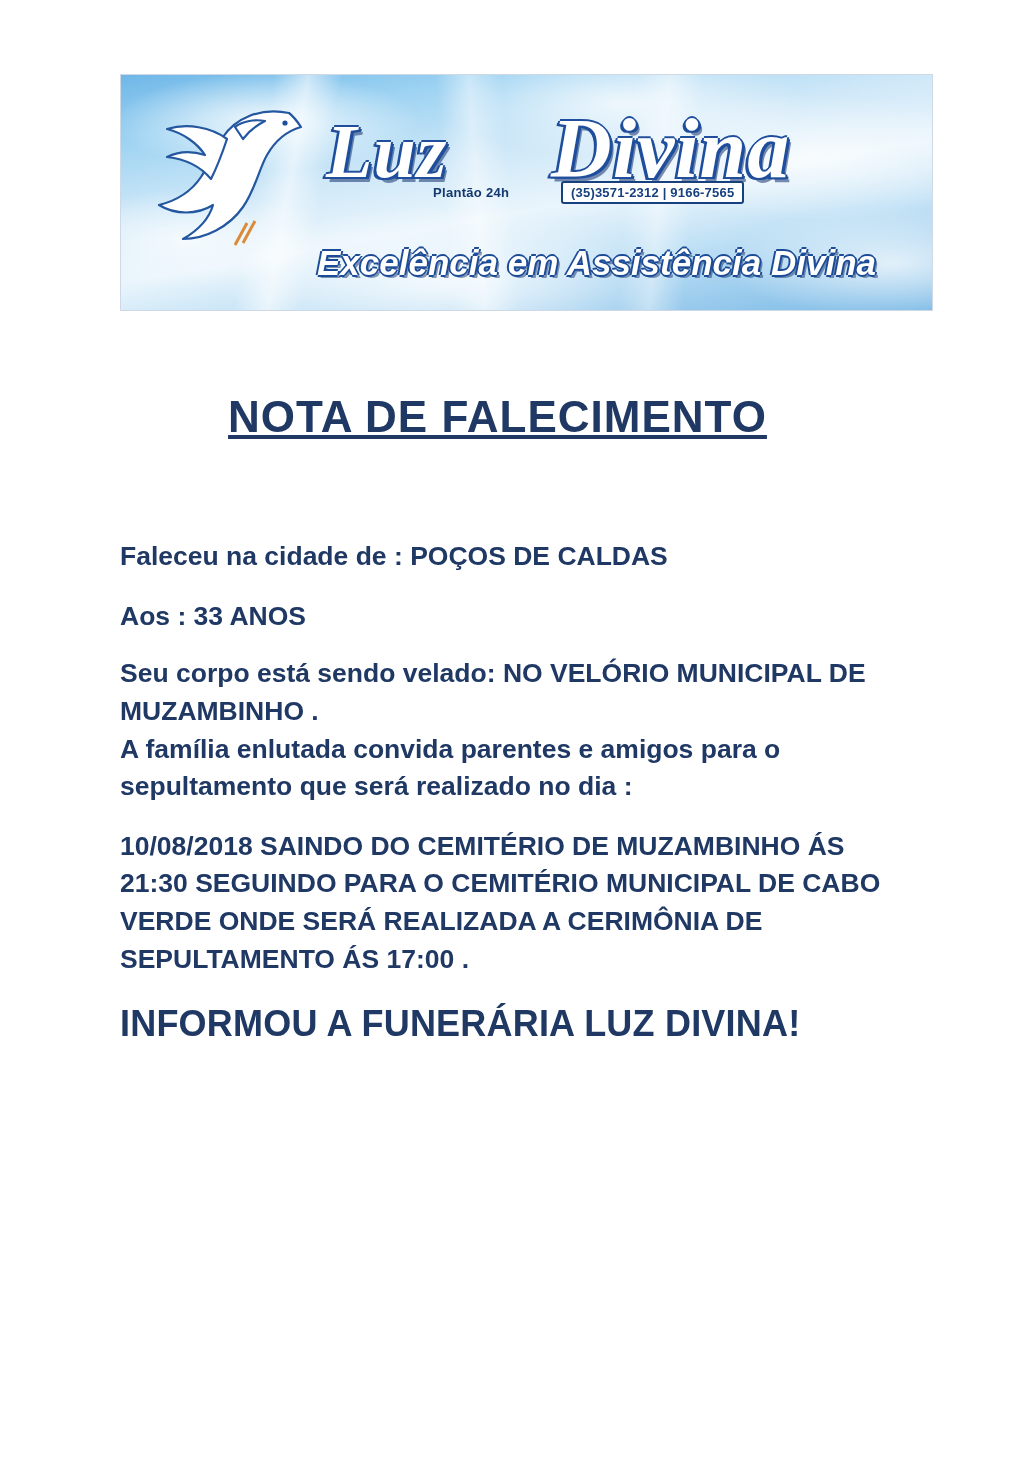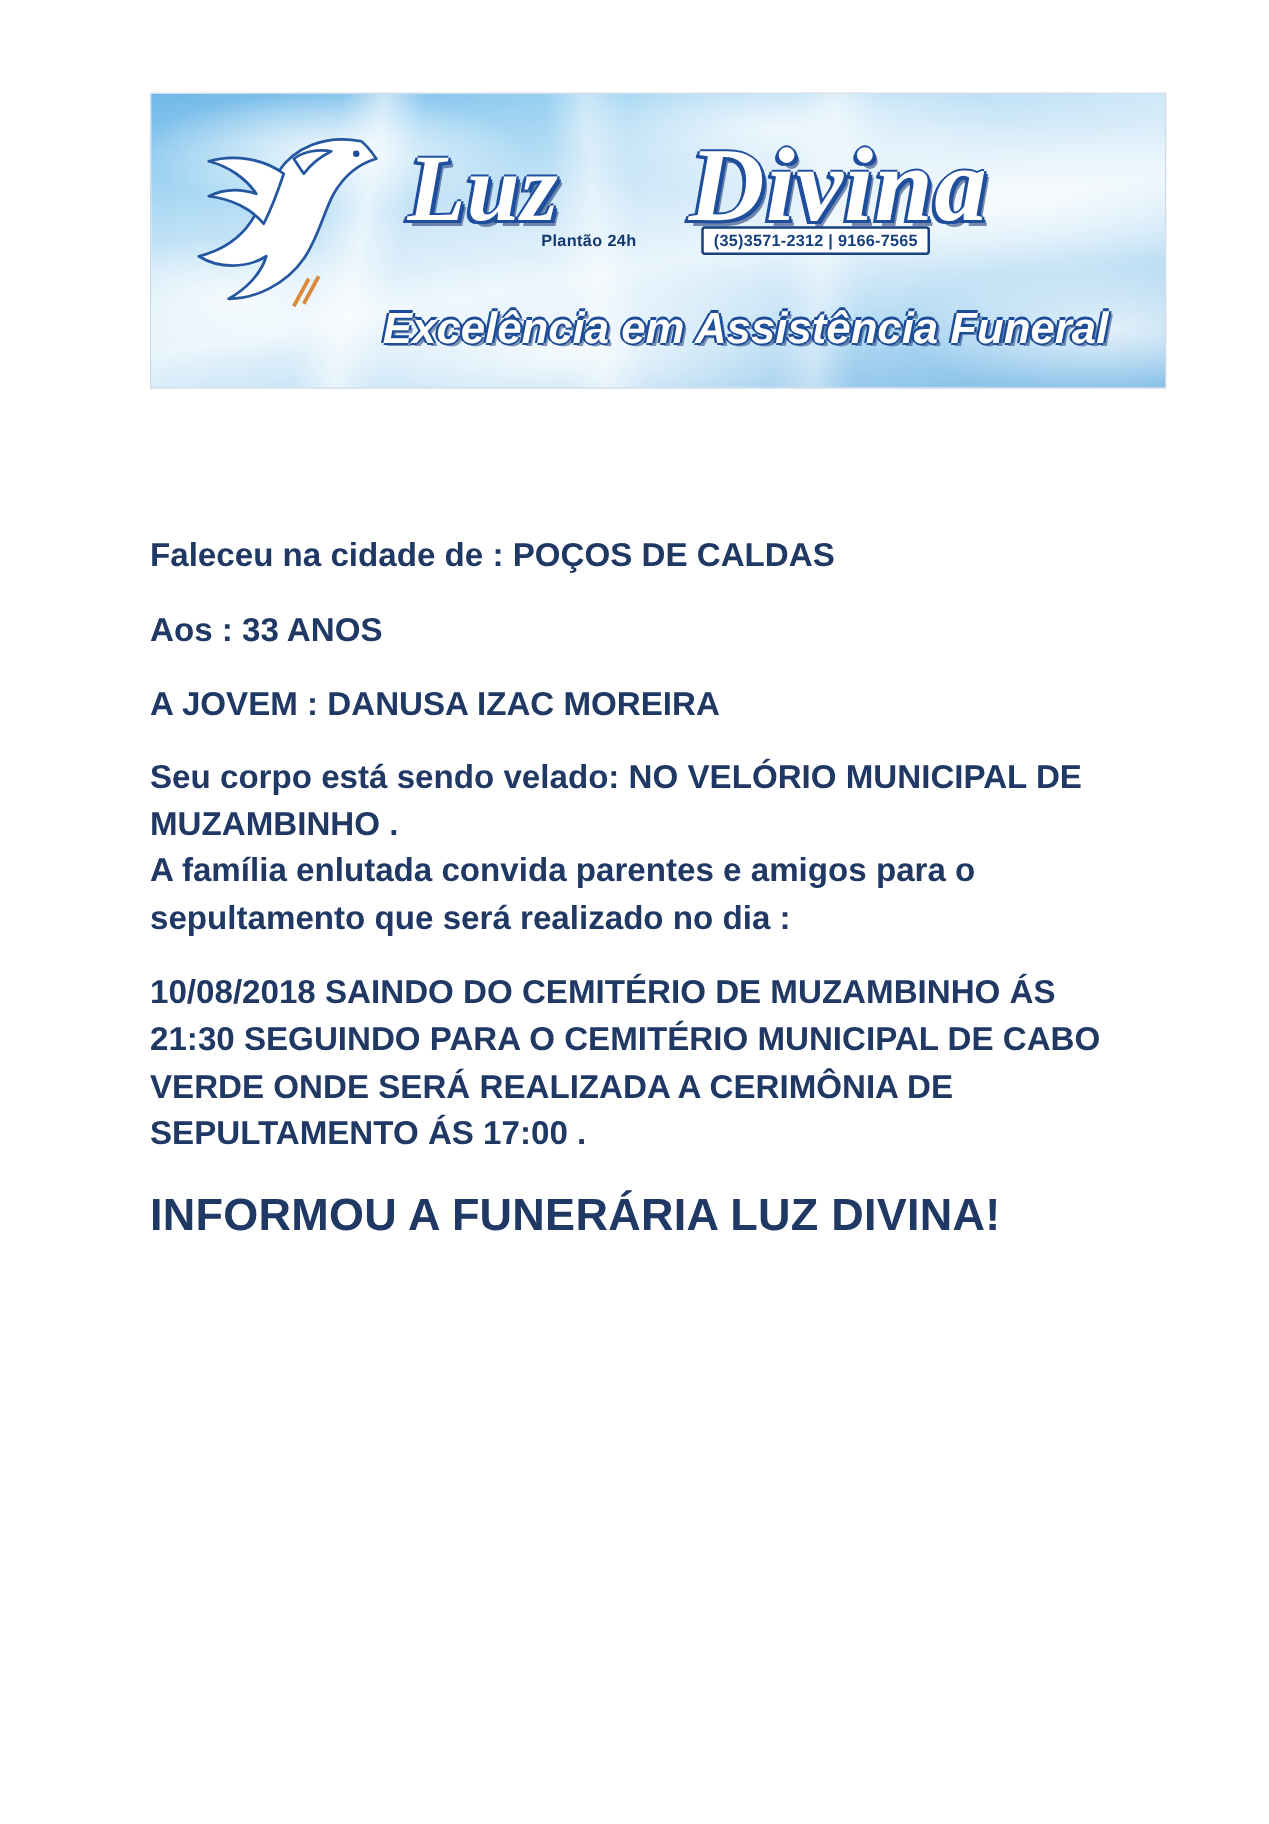--- a/index.html
+++ b/index.html
@@ -180,26 +180,26 @@
       <path d="M96 34 C104 28 116 26 126 28 C118 32 110 38 104 46 Z"></path>
     </g>
     <circle cx="146" cy="30" r="2.6" fill="#1f4e9c"></circle>
     <path d="M116 128 L104 150 M108 130 L96 152" stroke="#d98b3a" stroke-width="3" fill="none"></path>
   </svg>
 
   <div class="logo-luz">Luz</div>
   <div class="logo-plantao">Plantão 24h</div>
   <div class="logo-divina">Divina</div>
   <div class="logo-phone">(35)3571-2312 | 9166-7565</div>
-  <div class="logo-tagline">Excelência em Assistência Funeral</div>
+  <div class="logo-tagline">Excelência em Assistência Divina</div>
 </div>
 
 <div class="doc">
+  <h1 class="doc-title">NOTA  DE  FALECIMENTO</h1>
 
   <p class="para p1">Faleceu na cidade de :  POÇOS DE CALDAS</p>
   <p class="para p2">Aos : 33 ANOS</p>
-  <p class="para p3">A JOVEM : DANUSA IZAC MOREIRA</p>
   <p class="para p5">Seu corpo está sendo velado:  NO VELÓRIO MUNICIPAL DE MUZAMBINHO        .</p>
   <p class="para p6">A família enlutada convida parentes e amigos para o sepultamento que será realizado no dia :</p>
   <p class="para p7"> 10/08/2018  SAINDO DO CEMITÉRIO DE MUZAMBINHO ÁS 21:30 SEGUINDO PARA O CEMITÉRIO MUNICIPAL  DE CABO VERDE ONDE SERÁ  REALIZADA A CERIMÔNIA  DE SEPULTAMENTO ÁS 17:00  .</p>
 
   <p class="closing">INFORMOU A FUNERÁRIA LUZ DIVINA!</p>
 </div>
 
 </body></html>

